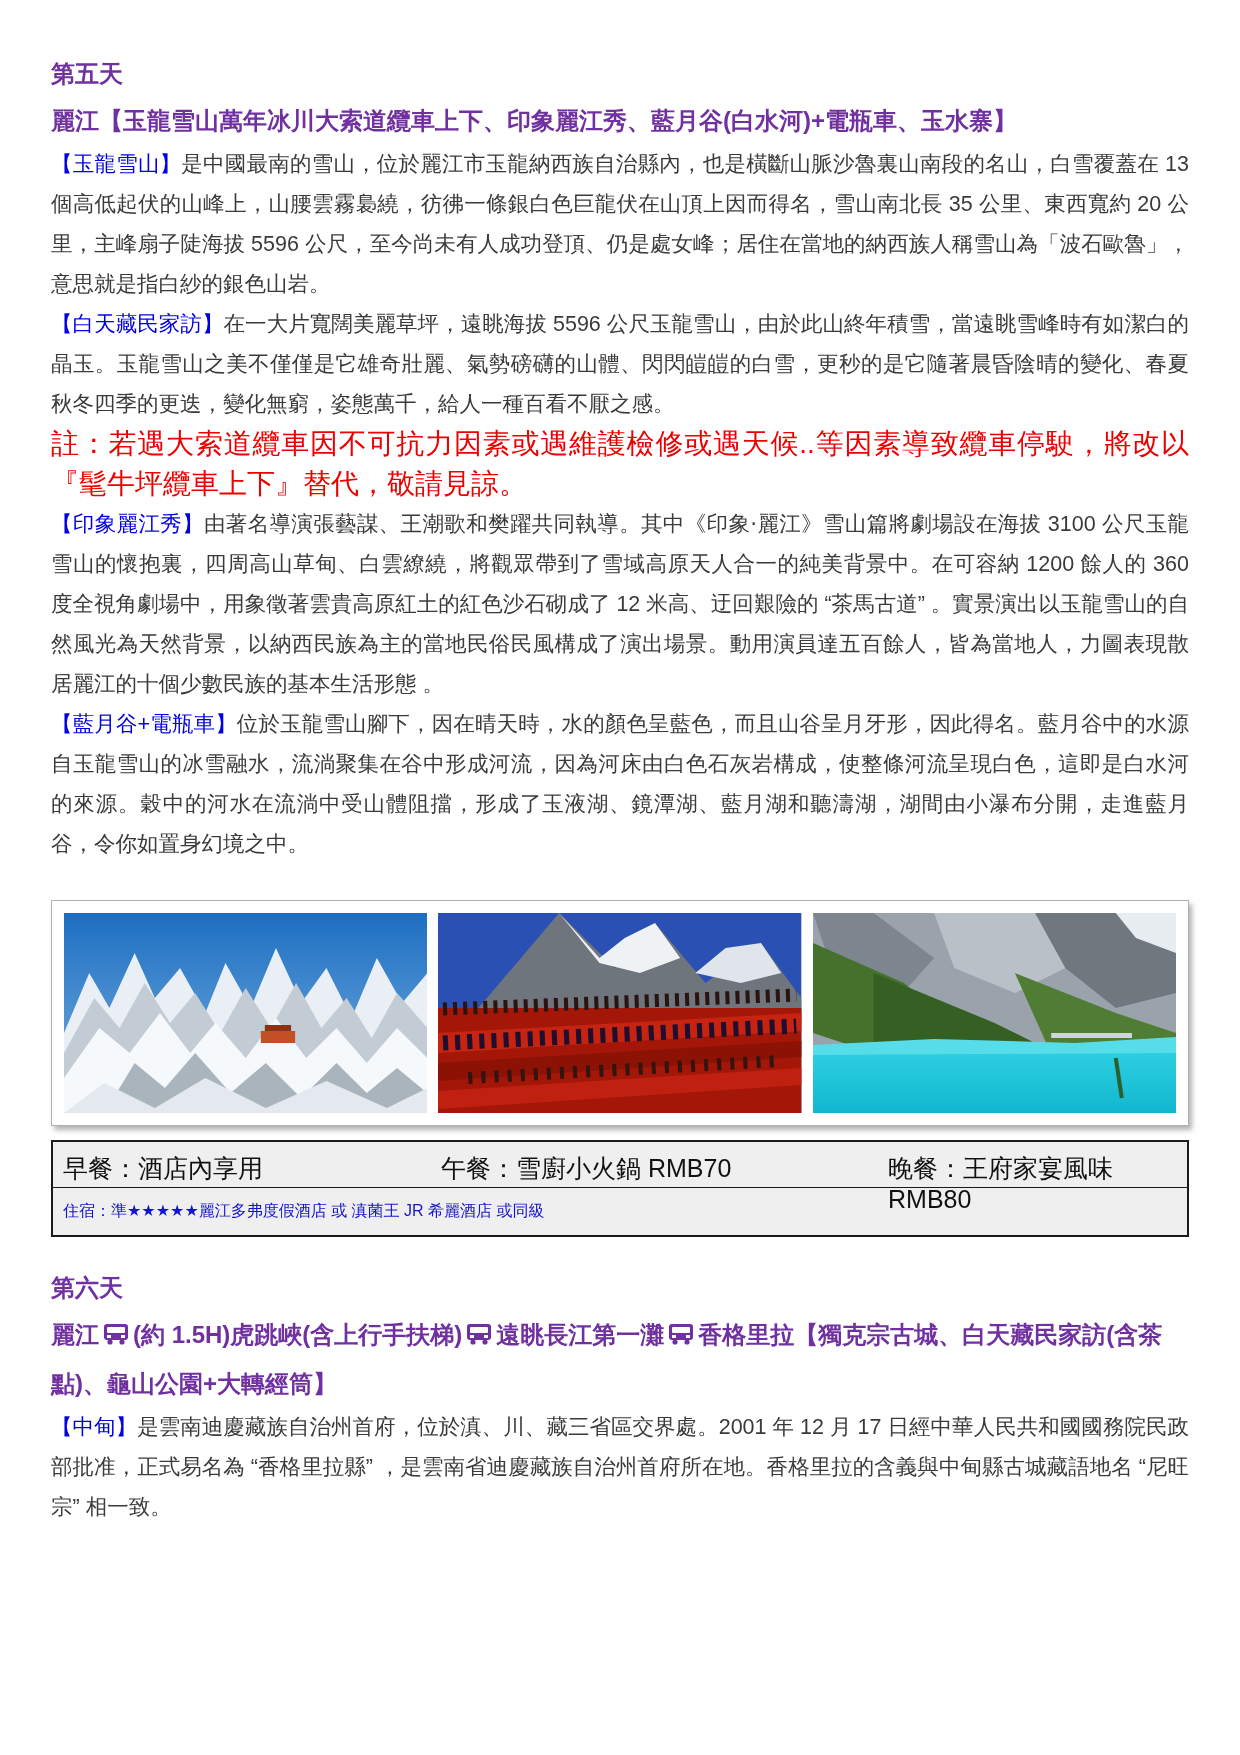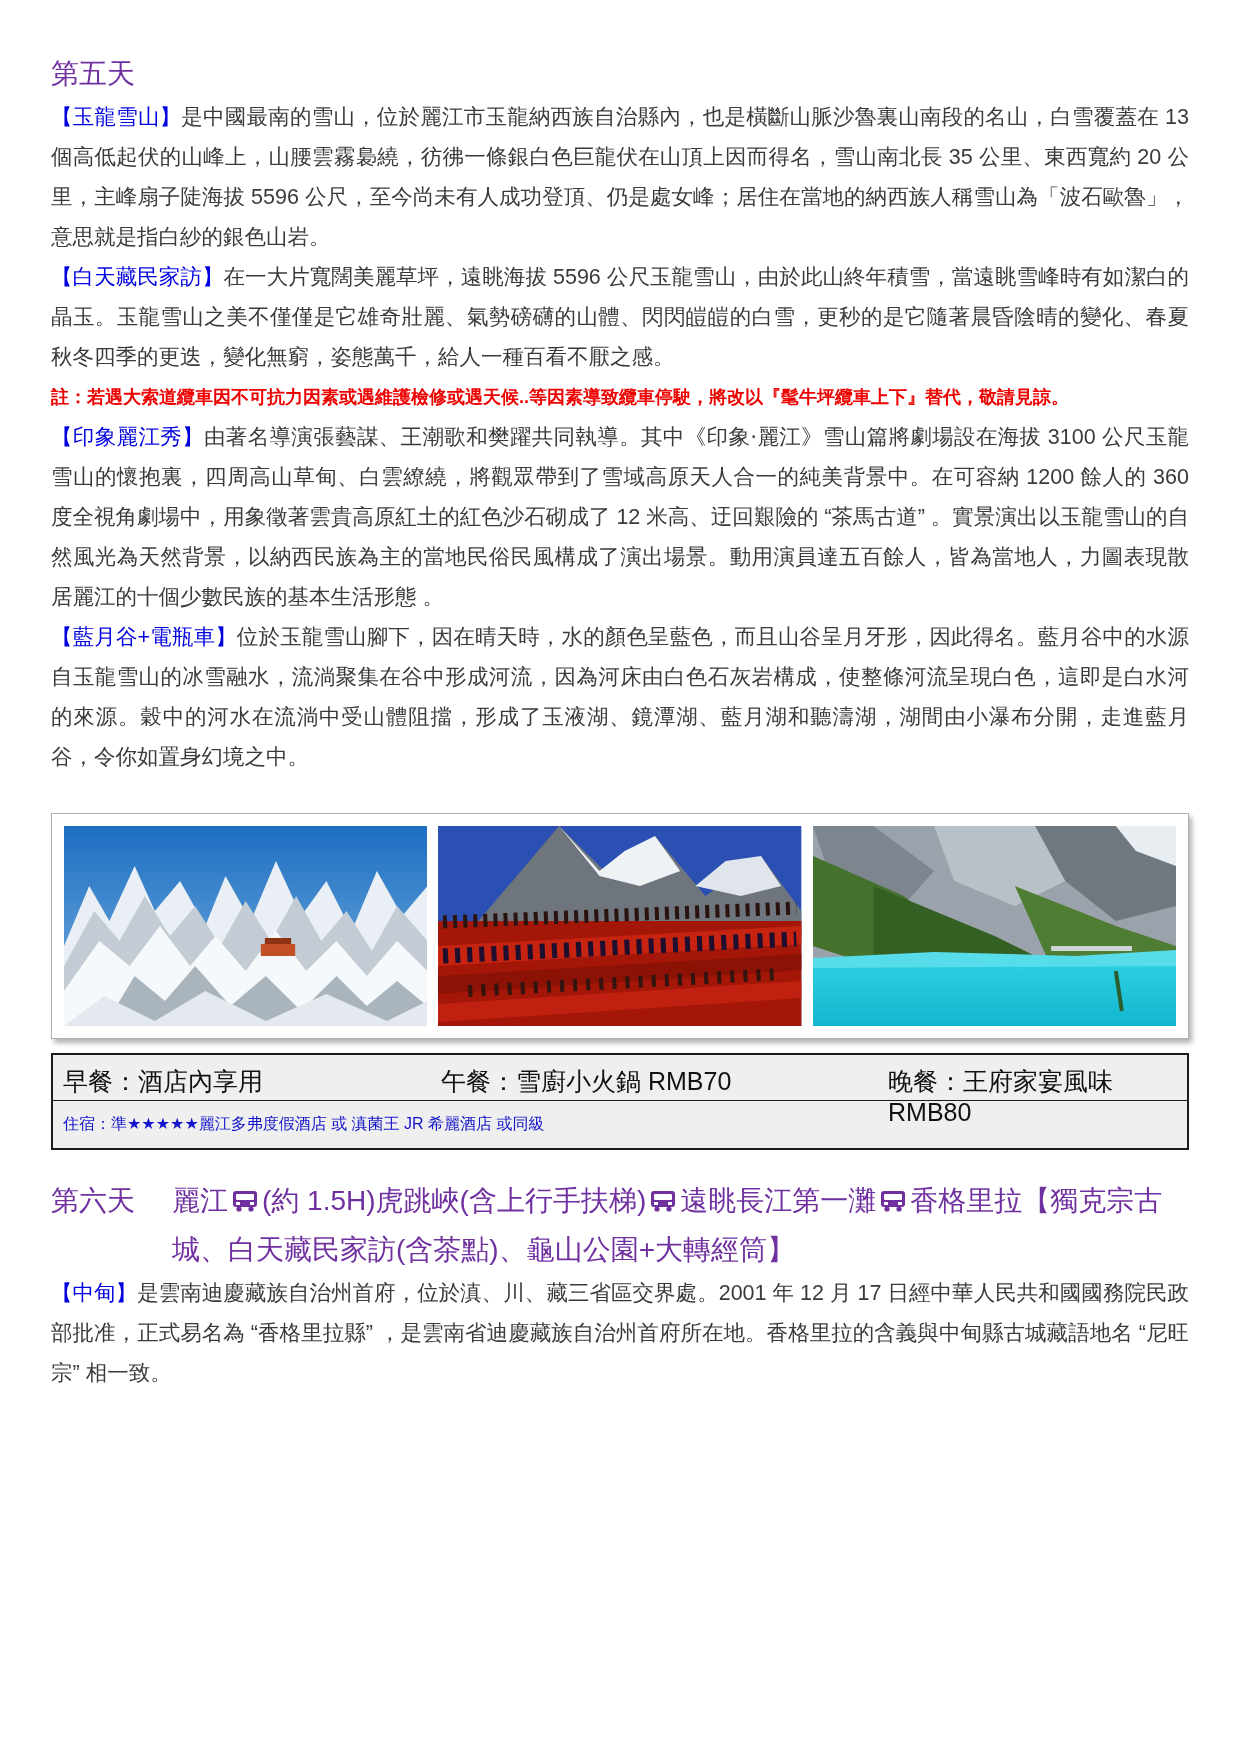--- a/index.html
+++ b/index.html
@@ -8,30 +8,30 @@
   }
   *{box-sizing:border-box;}
   html,body{margin:0;padding:0;}
   body{
     width:1240px;height:1755px;background:#ffffff;
     font-family:"Liberation Sans","DejaVu Sans",sans-serif;
     color:var(--body);overflow:hidden;
   }
   .content{width:1138px;margin:0 51px;padding-top:50px;}
 
-  .day-heading{display:flex;color:var(--purple);font-weight:normal;
-    font-size:28px;line-height:47px;}
+  .day-heading{display:flex;color:var(--purple);font-weight:bold;
+    font-size:24px;line-height:47px;flex-direction:column;}
   .day-label{width:121px;flex-shrink:0;}
   .day-title{flex:1;}
 
   p.body{font-size:21.5px;line-height:40px;margin:0;text-align:justify;
     color:var(--body);}
   .tag{color:var(--tagblue);font-weight:normal;}
-  p.note{font-size:18px;line-height:40px;margin:0;text-align:justify;
-    color:var(--notered);font-weight:bold;}
+  p.note{font-size:28px;line-height:40px;margin:0;text-align:justify;
+    color:var(--notered);font-weight:normal;}
 
   .photo-box{margin-top:36px;border:1px solid #b0b0b0;background:#fff;
     padding:12px;box-shadow:3px 4px 5px rgba(0,0,0,.30);}
   .photo-row{display:flex;gap:11px;}
   .photo{flex:1;height:200px;overflow:hidden;}
   .photo svg{display:block;width:100%;height:100%;}
 
   .meal-table{margin-top:14px;border:2px solid #1a1a1a;background:var(--tablebg);}
   .meal-row{display:flex;align-items:flex-start;height:45px;font-size:25px;
     padding:10px 10px;color:#111;}
@@ -45,20 +45,21 @@
   .bus-icon{display:inline-block;vertical-align:-2px;margin:0 4px;}
   .p-day6{margin-top:20px;}
 </style>
 </head>
 <body>
 
 <div class="content">
 
   <div class="day-heading">
     <div class="day-label">第五天</div>
+    <div class="day-title">麗江【玉龍雪山萬年冰川大索道纜車上下、印象麗江秀、藍月谷(白水河)+電瓶車、玉水寨】</div>
   </div>
 
   <p class="body"><span class="tag">【玉龍雪山】</span><span>是中國最南的雪山，位於麗江市玉龍納西族自治縣內，也是橫斷山脈沙魯裏山南段的名山，白雪覆蓋在 13 個高低起伏的山峰上，山腰雲霧裊繞，彷彿一條銀白色巨龍伏在山頂上因而得名，雪山南北長 35 公里、東西寬約 20 公里，主峰扇子陡海拔 5596 公尺，至今尚未有人成功登頂、仍是處女峰；居住在當地的納西族人稱雪山為「波石歐魯」，意思就是指白紗的銀色山岩。</span></p>
 
   <p class="body"><span class="tag">【白天藏民家訪】</span><span>在一大片寬闊美麗草坪，遠眺海拔 5596 公尺玉龍雪山，由於此山終年積雪，當遠眺雪峰時有如潔白的晶玉。玉龍雪山之美不僅僅是它雄奇壯麗、氣勢磅礴的山體、閃閃皚皚的白雪，更秒的是它隨著晨昏陰晴的變化、春夏秋冬四季的更迭，變化無窮，姿態萬千，給人一種百看不厭之感。</span></p>
 
   <p class="note">註：若遇大索道纜車因不可抗力因素或遇維護檢修或遇天候..等因素導致纜車停駛，將改以『髦牛坪纜車上下』替代，敬請見諒。</p>
 
   <p class="body"><span class="tag">【印象麗江秀】</span><span>由著名導演張藝謀、王潮歌和樊躍共同執導。其中《印象‧麗江》雪山篇將劇場設在海拔 3100 公尺玉龍雪山的懷抱裏，四周高山草甸、白雲繚繞，將觀眾帶到了雪域高原天人合一的純美背景中。在可容納 1200 餘人的 360 度全視角劇場中，用象徵著雲貴高原紅土的紅色沙石砌成了 12 米高、迂回艱險的 “茶馬古道” 。實景演出以玉龍雪山的自然風光為天然背景，以納西民族為主的當地民俗民風構成了演出場景。動用演員達五百餘人，皆為當地人，力圖表現散居麗江的十個少數民族的基本生活形態 。</span></p>
 

